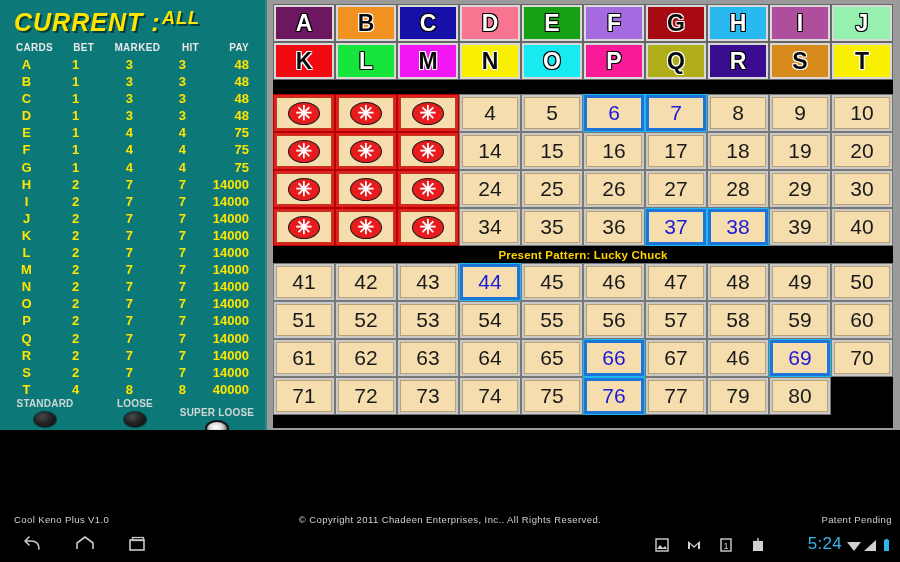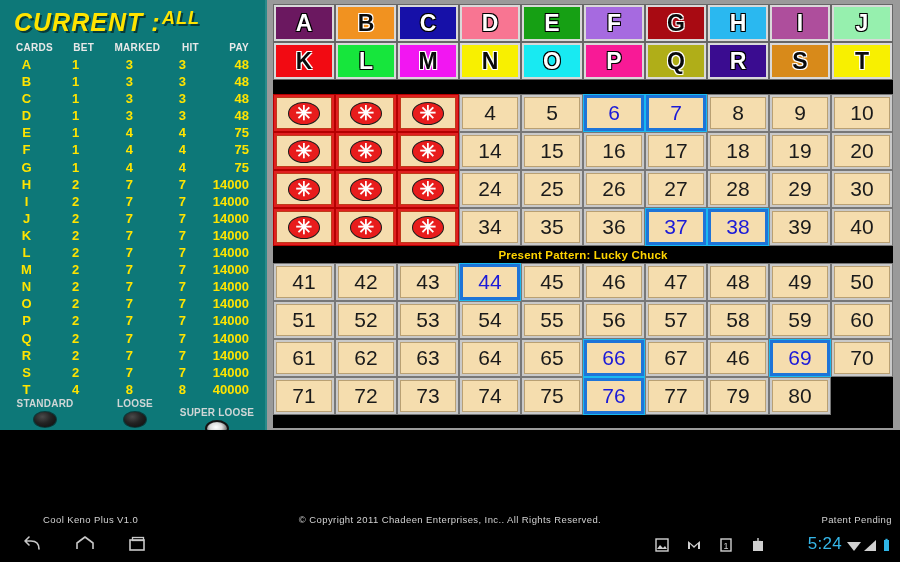--- a/index.html
+++ b/index.html
@@ -140,21 +140,21 @@
   #control-panel {
     position: absolute; left: 0; top: 430px; width: 900px; height: 98px;
     background: #000;
   }
 
   
   #footer {
     position: absolute; left: 0; top: 512px; width: 900px; height: 16px;
     background: #000; color: #d2d2d2; font-size: 9.5px; letter-spacing: .4px;
   }
-  #footer .f-left   { position: absolute; left: 14px;  top: 2px; margin-left: 29px; }
+  #footer .f-left   { position: absolute; left: 14px;  top: 2px; }
   #footer .f-center { position: absolute; left: 0; width: 900px; text-align: center; top: 2px; }
   #footer .f-right  { position: absolute; right: 8px; top: 2px; }
 
   
   #navbar {
     position: absolute; left: 0; top: 528px; width: 900px; height: 34px;
     background: #000;
   }
   .nav-btn { position: absolute; top: 7px; width: 22px; height: 20px; }
   #nav-back   { left: 22px; }

